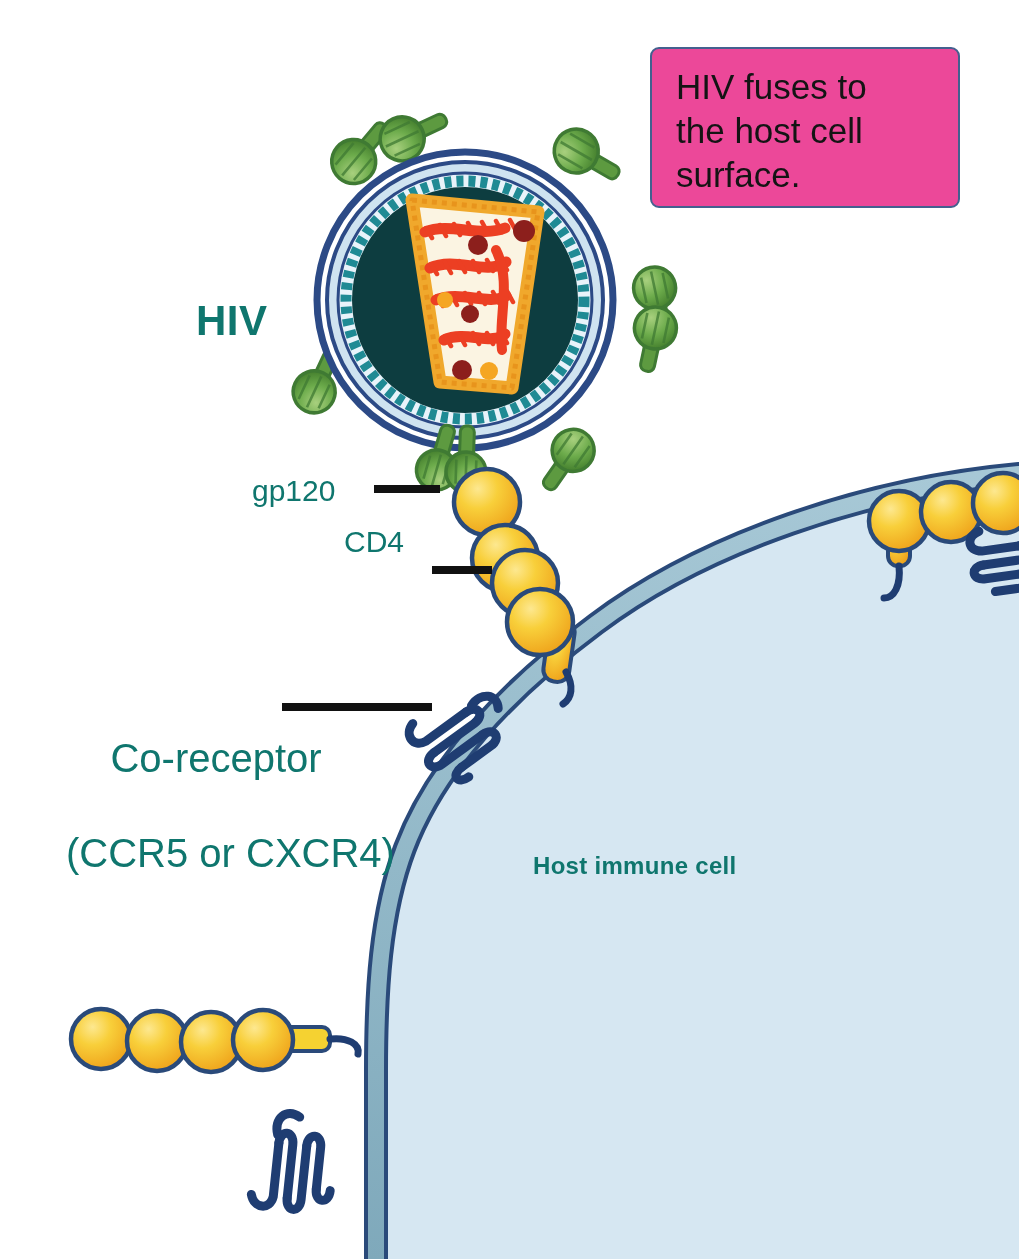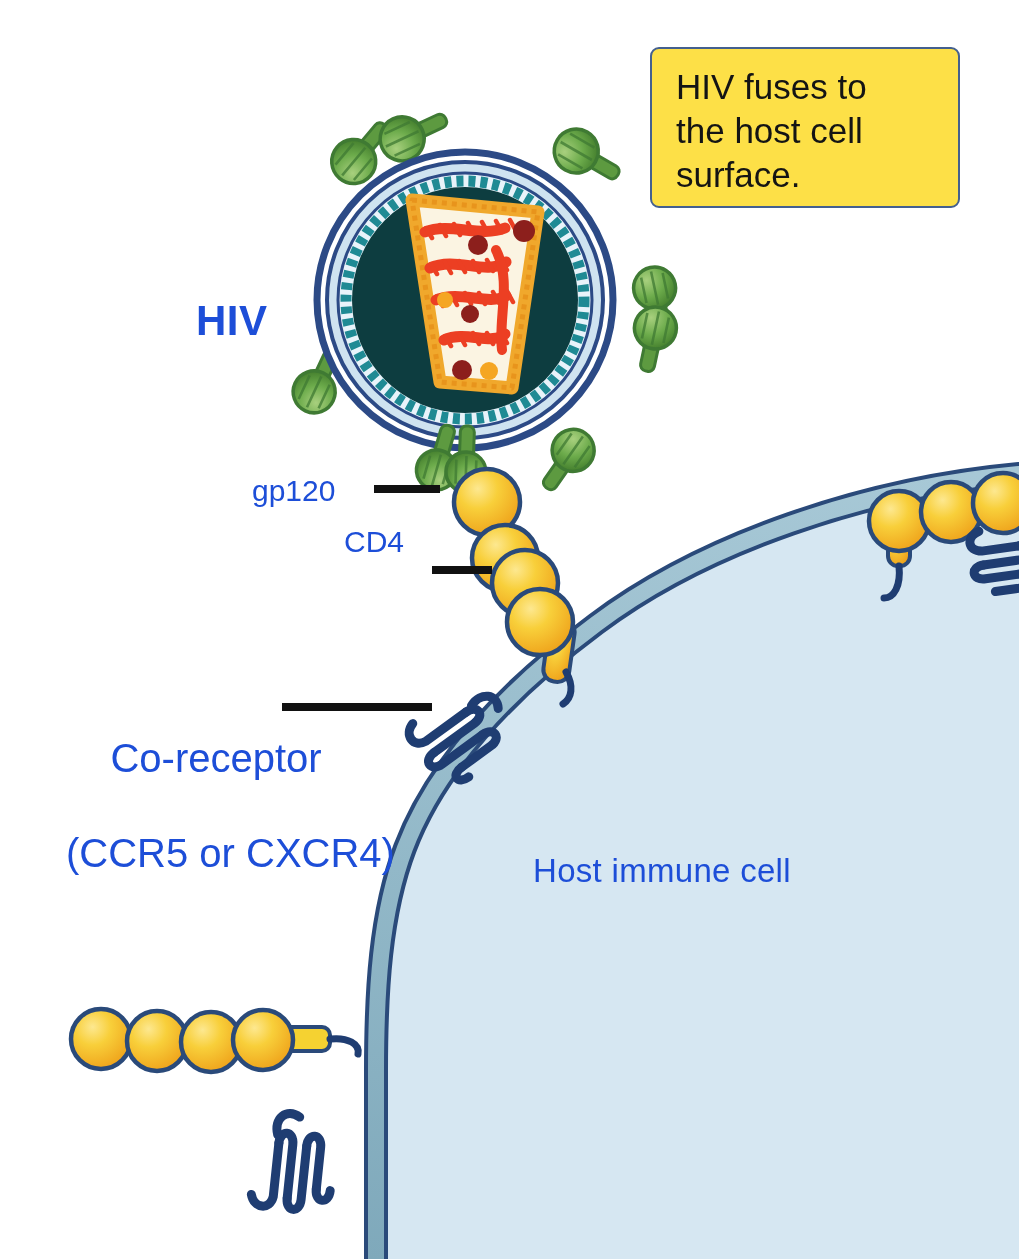--- a/index.html
+++ b/index.html
@@ -20,21 +20,21 @@
   }
   #scene {
     position: absolute;
     top: 0;
     left: 0;
     width: 1019px;
     height: 1259px;
   }
   .label {
     position: absolute;
-    color: #1d4ed8;
+    color: #0f766e;
     white-space: pre;
     line-height: 1.18;
   }
   #label-hiv {
     left: 196px;
     top: 296px;
     font-size: 42px;
     font-weight: bold;
     letter-spacing: 0.5px;
   }
@@ -52,32 +52,32 @@
     left: 66px;
     top: 688px;
     font-size: 40px;
   }
   #label-coreceptor .l2 {
     display: block;
   }
   #label-host {
     left: 533px;
     top: 852px;
-    font-size: 33px;
-    font-weight: normal;
+    font-size: 24px;
+    font-weight: bold;
     letter-spacing: 0.3px;
   }
   #callout {
     position: absolute;
     left: 650px;
     top: 47px;
     width: 310px;
     height: 161px;
     box-sizing: border-box;
-    background: #fde047;
+    background: #ec4899;
     border: 2px solid #44608f;
     border-radius: 9px;
     padding: 16px 20px 0 24px;
   }
   #callout-text {
     font-size: 35px;
     line-height: 1.26;
     color: #141414;
     white-space: pre-line;
   }

